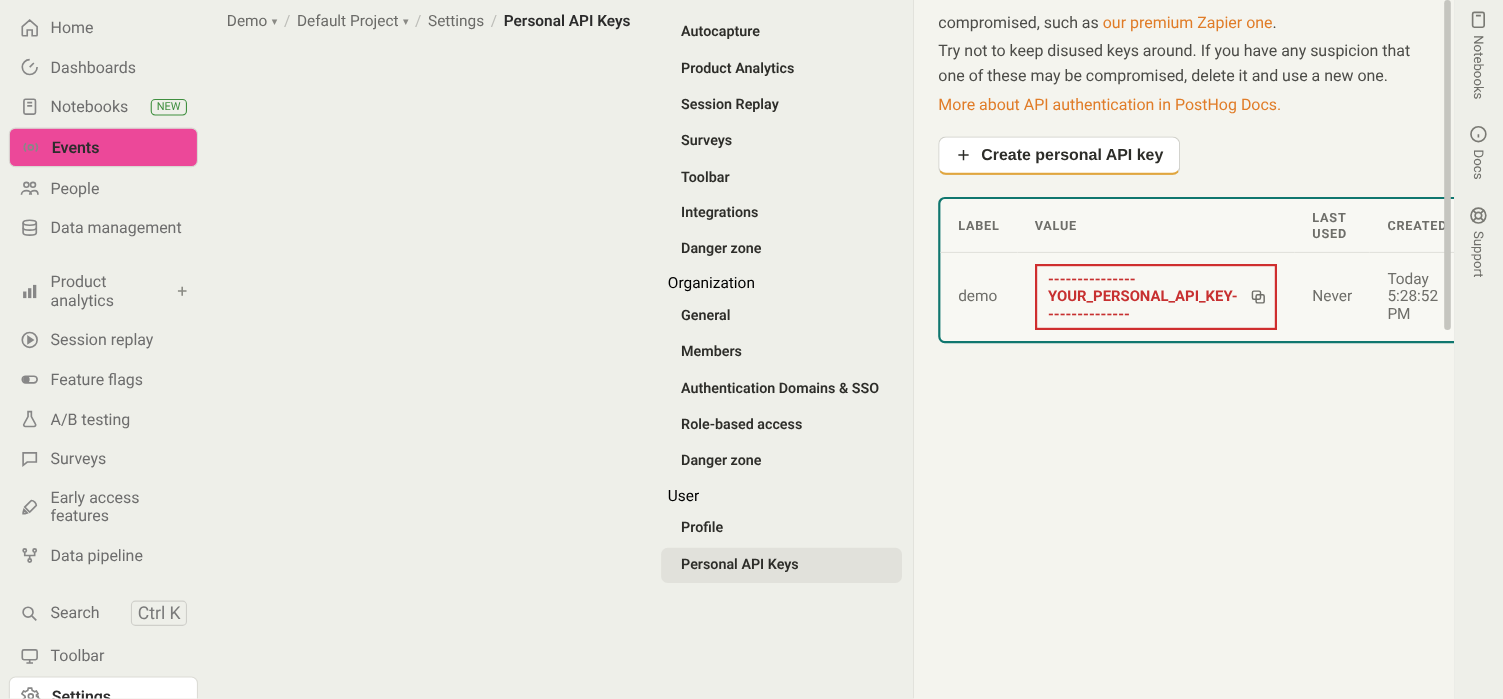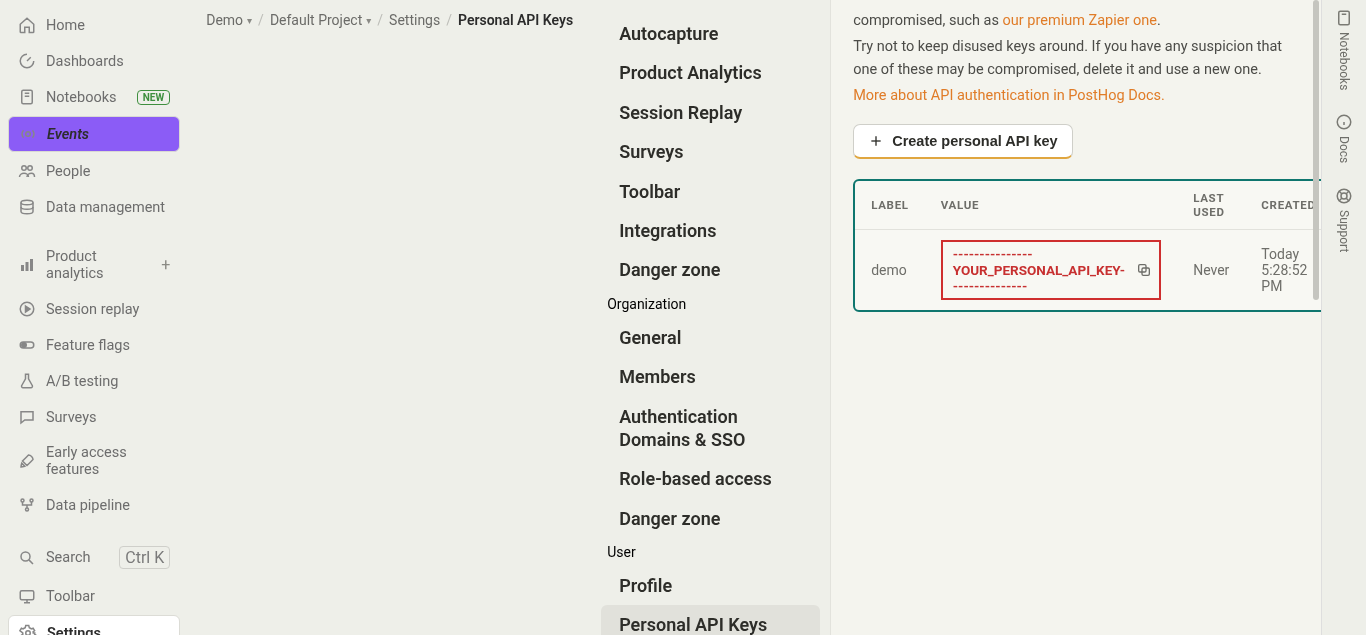--- a/index.html
+++ b/index.html
@@ -28,36 +28,35 @@
     align-items: center;
     gap: 10px;
     padding: 8px 10px;
     border-radius: 6px;
     color: #6d6d6d;
     cursor: pointer;
     font-size: 14.5px;
   }
   .side-item .ic { width: 18px; height: 18px; display: inline-flex; align-items:center; justify-content:center; color:#878787;}
   .side-item.active {
-    background: #8b5cf6;
+    background: #ec4899;
     border: 1px solid #d9d9d3;
     color: #2d2d2d;
     font-weight: 600;
-    font-style: italic;
   }
   .side-item.boxed {
     background: #ffffff;
     border: 1px solid #dcdcd6;
     color: #2d2d2d;
     font-weight: 600;
   }
   .side-item .badge-new {
     margin-left: auto;
     font-size: 10px;
-    font-weight: 700;
+    font-weight: 400;
     color: #3f8f3f;
     border: 1px solid #3f8f3f;
     border-radius: 4px;
     padding: 1px 5px;
   }
   .side-item .kbd {
     margin-left: auto;
     font-size: 16px;
     color: #7a7a7a;
     border: 1px solid #cfcfca;
@@ -102,21 +101,21 @@
     padding: 14px 10px;
     border-right: 1px solid #e2e2dc;
     overflow-y:auto;
   }
   .sm-group-header {
     font-size: 14px;
     color: #000000;
     padding: 6px 10px 6px 6px;
   }
   .sm-item {
-    font-size: 18px;
+    font-size: 13px;
     color: #2d2d29;
     font-weight: 600;
     padding: 8px 12px 8px 18px;
     border-radius: 6px;
     cursor:pointer;
     line-height:1.3;
   }
   .sm-item.selected {
     background:#e1e1db;
   }

